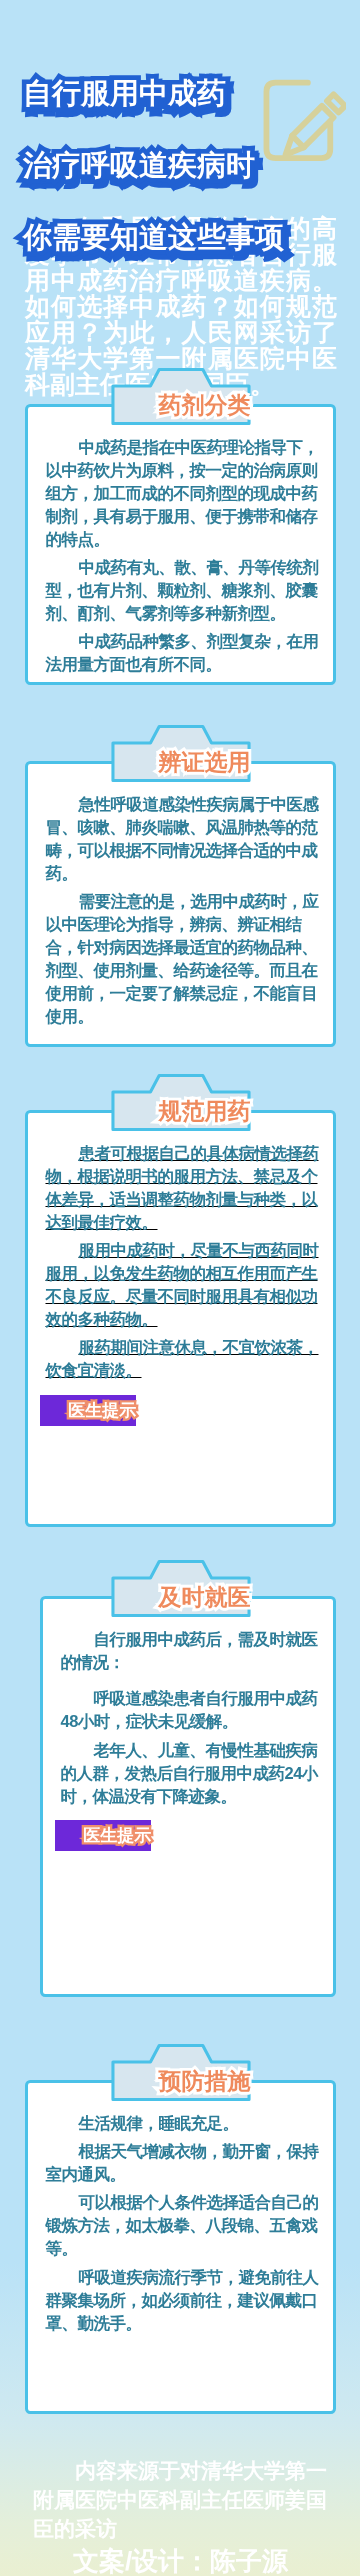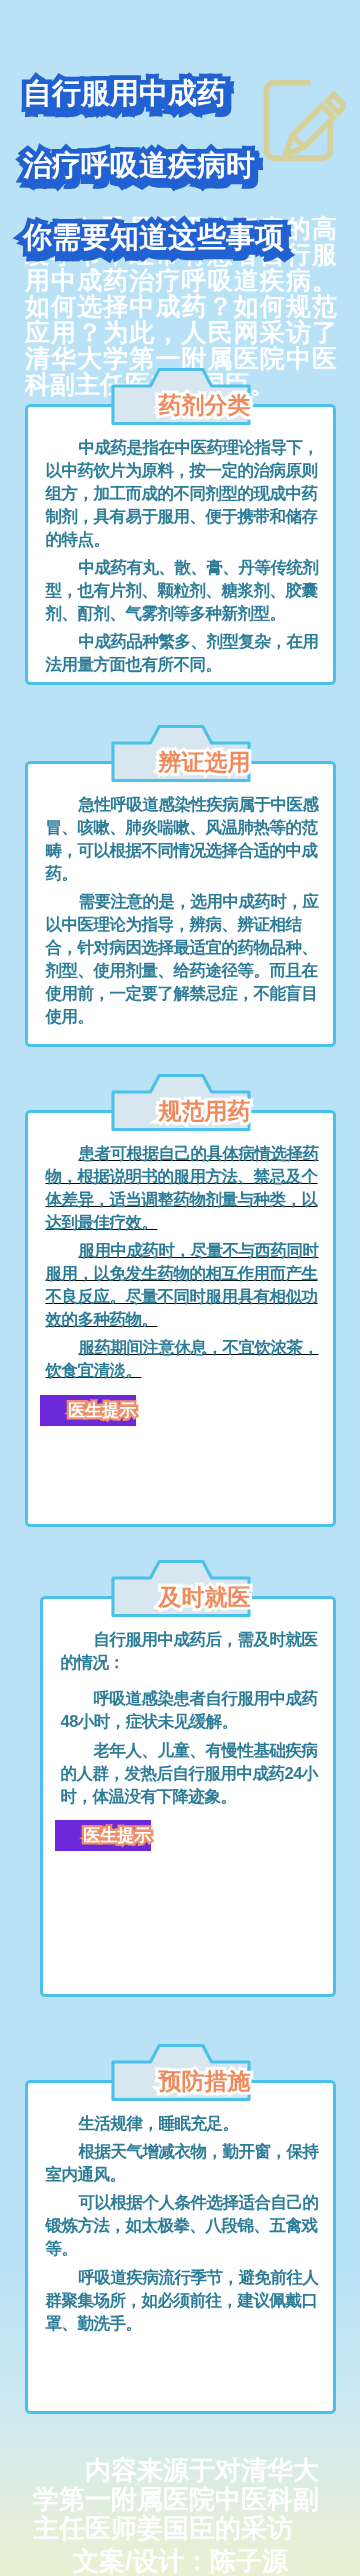--- a/index.html
+++ b/index.html
@@ -52,21 +52,21 @@
   .tip-text .stroke{ -webkit-text-stroke:4.6px #f0906b; color:#f0906b; z-index:1;}
   .tip-text .ol{left:50%;transform:translateX(-50%);}
 
   
   #sec1{top:368px;}  #sec2{top:725px;} #sec3{top:1074px;text-decoration:underline;} #sec4{top:1560px;} #sec5{top:2044px;}
   #sec1 .card{height:281px;} #sec2 .card{height:286px;} #sec3 .card{height:417px;}
   #sec4 .card{height:401px;margin-left:40px;} #sec5 .card{height:334px;}
 
   
   .source{position:absolute;top:2456px;left:33px;width:301px;margin:0;
-          font-size:26px;line-height:29px;font-weight:bold;color:#ffffff;
+          font-size:21px;line-height:29px;font-weight:bold;color:#ffffff;
           text-indent:2em;}
   .credit{position:absolute;top:2544px;left:0;width:361px;margin:0;text-align:center;
           font-size:26px;font-weight:bold;color:#ffffff;}
 </style>
 </head>
 <body>
 
 <svg class="pencil" viewBox="0 0 210 240">
   <g fill="none" stroke="#d6d19b" stroke-width="14" stroke-linecap="round" stroke-linejoin="round">
     <path d="M118,30 H40 Q18,30 18,52 V190 Q18,212 40,212 H150 Q172,212 172,190 V126"></path>

